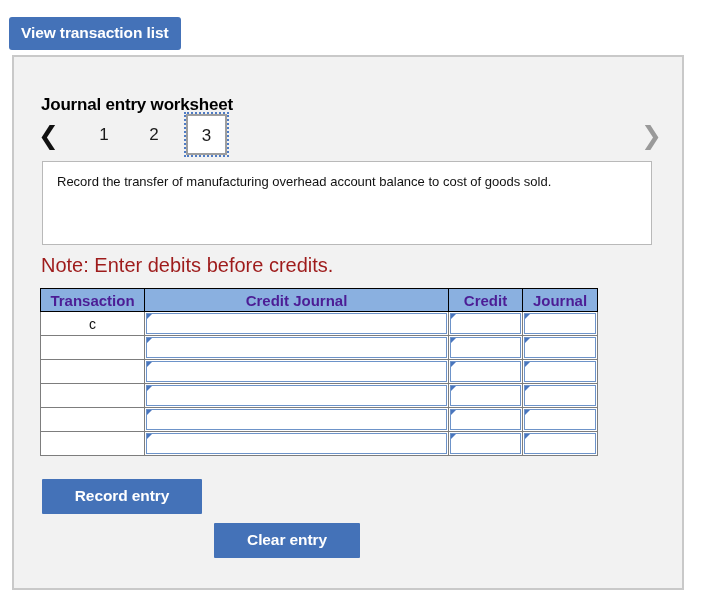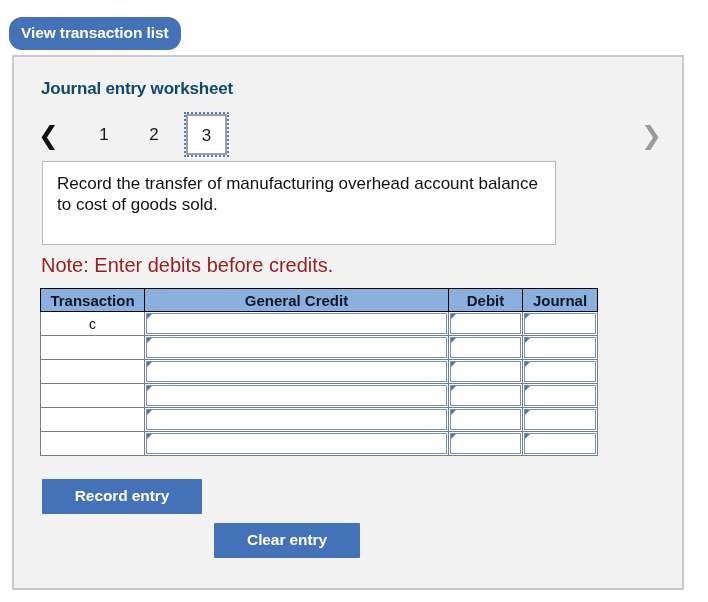--- a/index.html
+++ b/index.html
@@ -22,44 +22,44 @@
     position: absolute;
     left: 9px;
     top: 17px;
     background: #4472b8;
     color: #ffffff;
     font-weight: bold;
     font-size: 15.5px;
     line-height: 1;
     padding: 8px 12px 9px 12px;
     border: 0;
-    border-radius: 13px;
+    border-radius: 3px;
     cursor: pointer;
     white-space: nowrap;
     letter-spacing: -0.1px;
   }
 
   
   .panel {
     position: absolute;
     left: 12px;
     top: 55px;
     width: 672px;
     height: 535px;
     background: #f2f2f2;
     border: 2px solid #c9c9c9;
   }
 
   .panel-title {
     position: absolute;
     left: 27px;
-    top: 22px;
+    top: 38px;
     font-size: 17px;
     font-weight: bold;
-    color: #0c4a6e;
+    color: #000000;
     letter-spacing: -0.2px;
   }
 
   
   .pager {
     position: absolute;
     left: 24px;
     top: 57px;
     width: 624px;
     height: 42px;
@@ -100,26 +100,26 @@
     border: 2px solid #9e9e9e;
     outline: 2px dotted #4f7cc4;
     outline-offset: 0px;
   }
 
   
   .desc {
     position: absolute;
     left: 28px;
     top: 104px;
-    width: 514px;
+    width: 610px;
     height: 84px;
     background: #ffffff;
     border: 1px solid #b9b9b9;
     padding: 12px 14px 0 14px;
-    font-size: 17px;
+    font-size: 13px;
     line-height: 1.22;
     color: #111111;
   }
 
   
   .note {
     position: absolute;
     left: 27px;
     top: 197px;
     font-size: 20px;
@@ -133,21 +133,21 @@
     top: 231px;
     width: 557px;
     border-collapse: collapse;
     table-layout: fixed;
   }
   .jtable th {
     background: #8ab0e0;
     border: 1px solid #000000;
     font-size: 15px;
     font-weight: bold;
-    color: #0f172a;
+    color: #4c1d95;
     height: 23px;
     padding: 0 0;
     text-align: center;
   }
   .col-trans  { width: 104px; }
   .col-gj     { width: 304px; }
   .col-debit  { width: 74px;  }
   .col-credit { width: 75px;  }
 
   .jtable td {
@@ -234,22 +234,22 @@
     <table class="jtable">
       <colgroup>
         <col class="col-trans">
         <col class="col-gj">
         <col class="col-debit">
         <col class="col-credit">
       </colgroup>
       <thead>
         <tr>
           <th>Transaction</th>
-          <th>General Credit</th>
-          <th>Debit</th>
+          <th>Credit Journal</th>
+          <th>Credit</th>
           <th>Journal</th>
         </tr>
       </thead>
       <tbody id="jtable-body">
           <tr>
             <td class="trans-cell">c</td>
             <td class="inp">
               <div class="field"></div>
             </td>
             <td class="inp">

